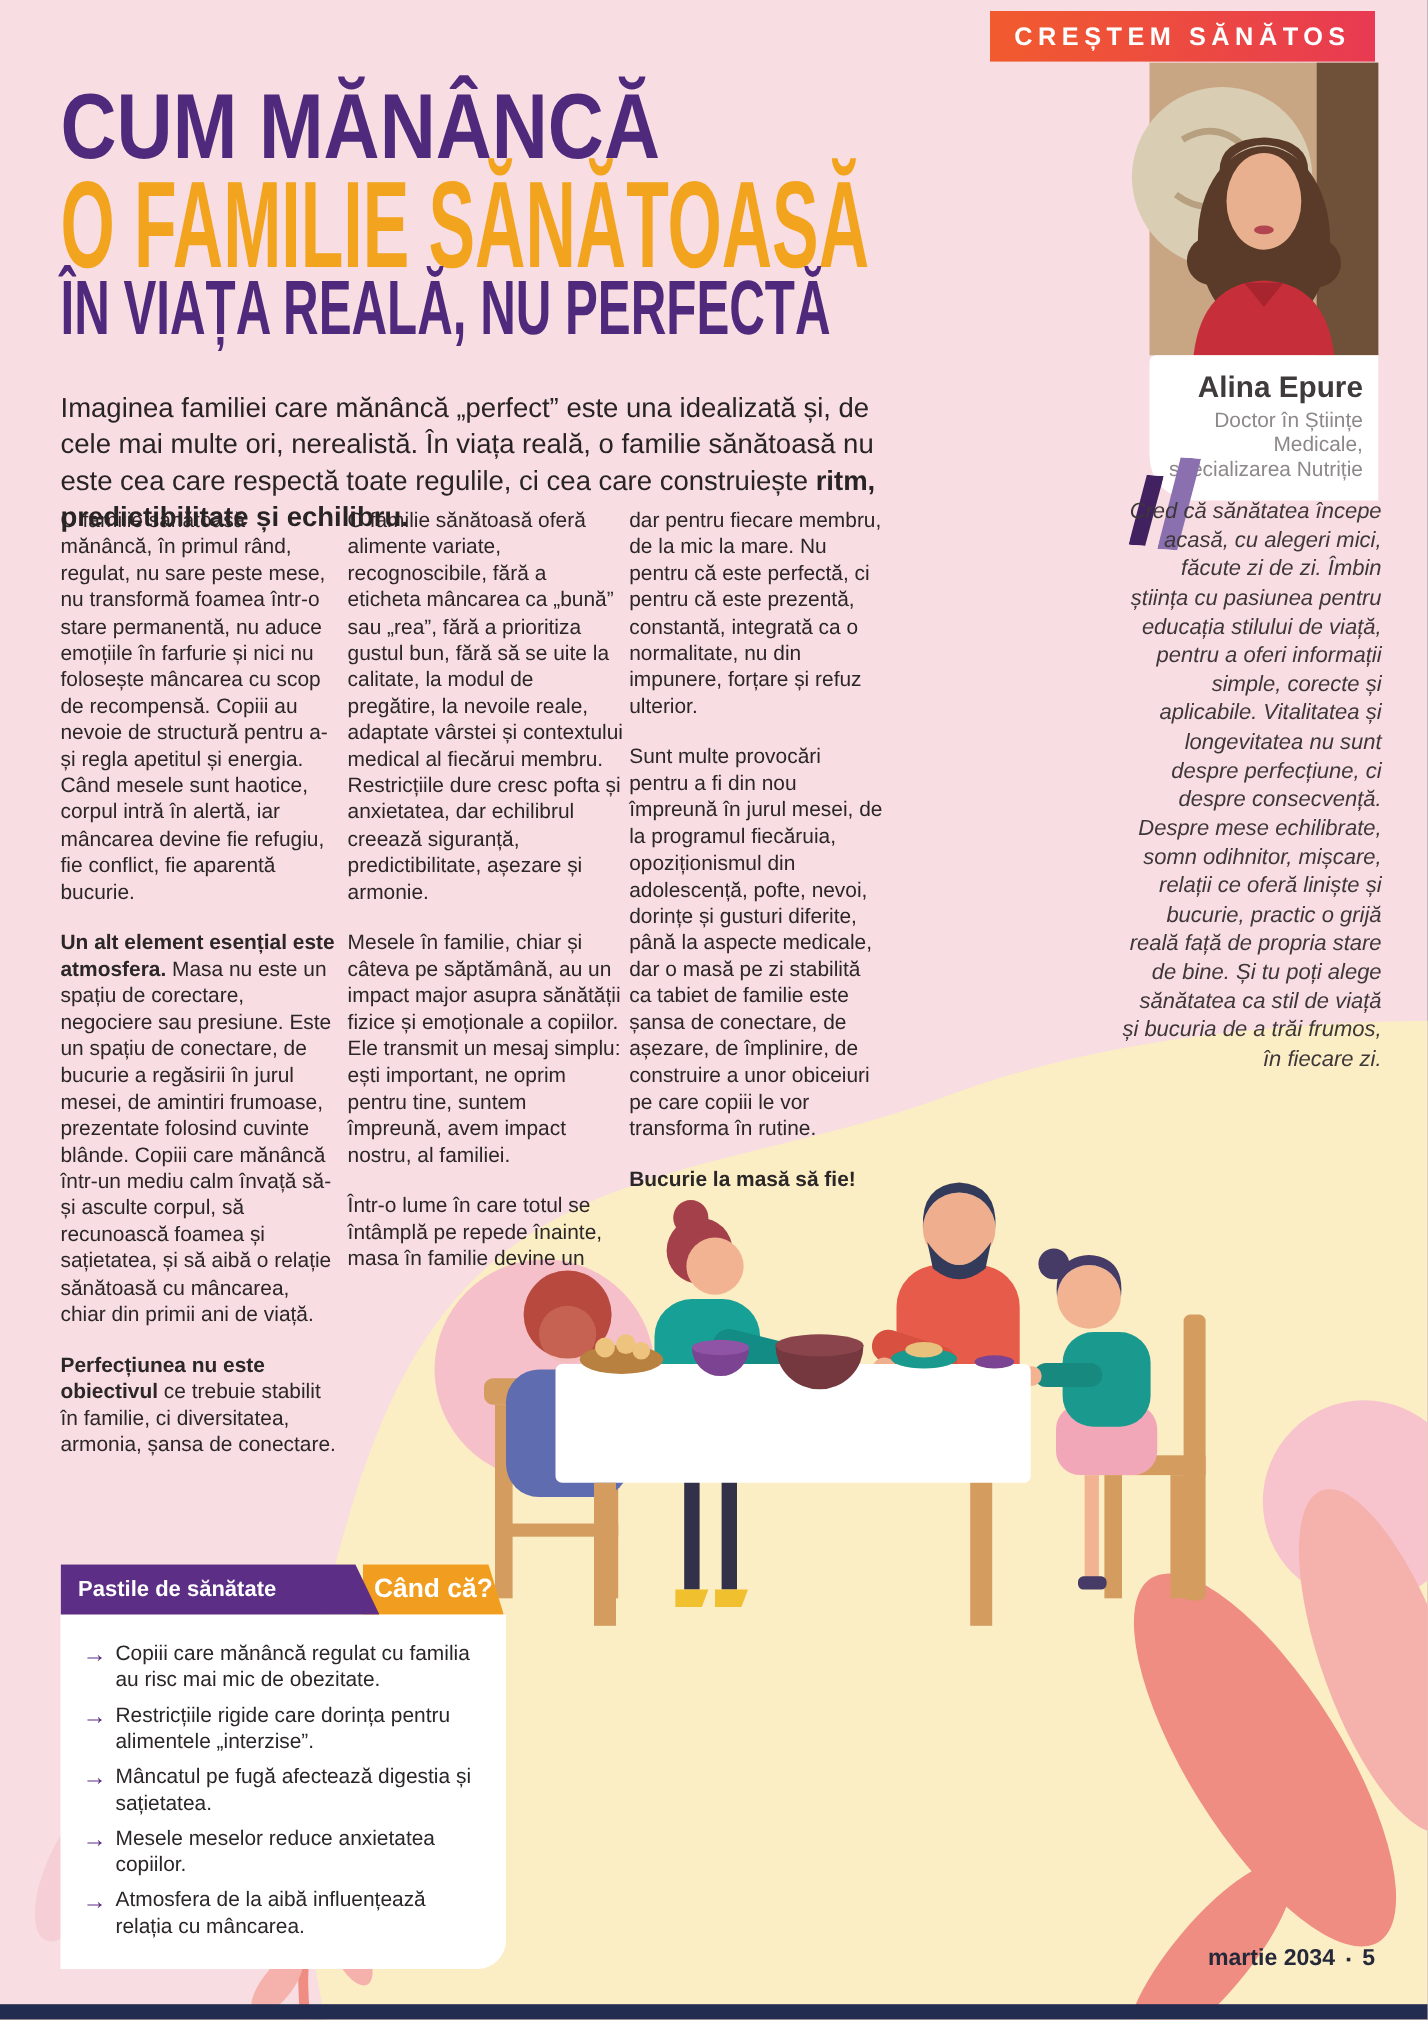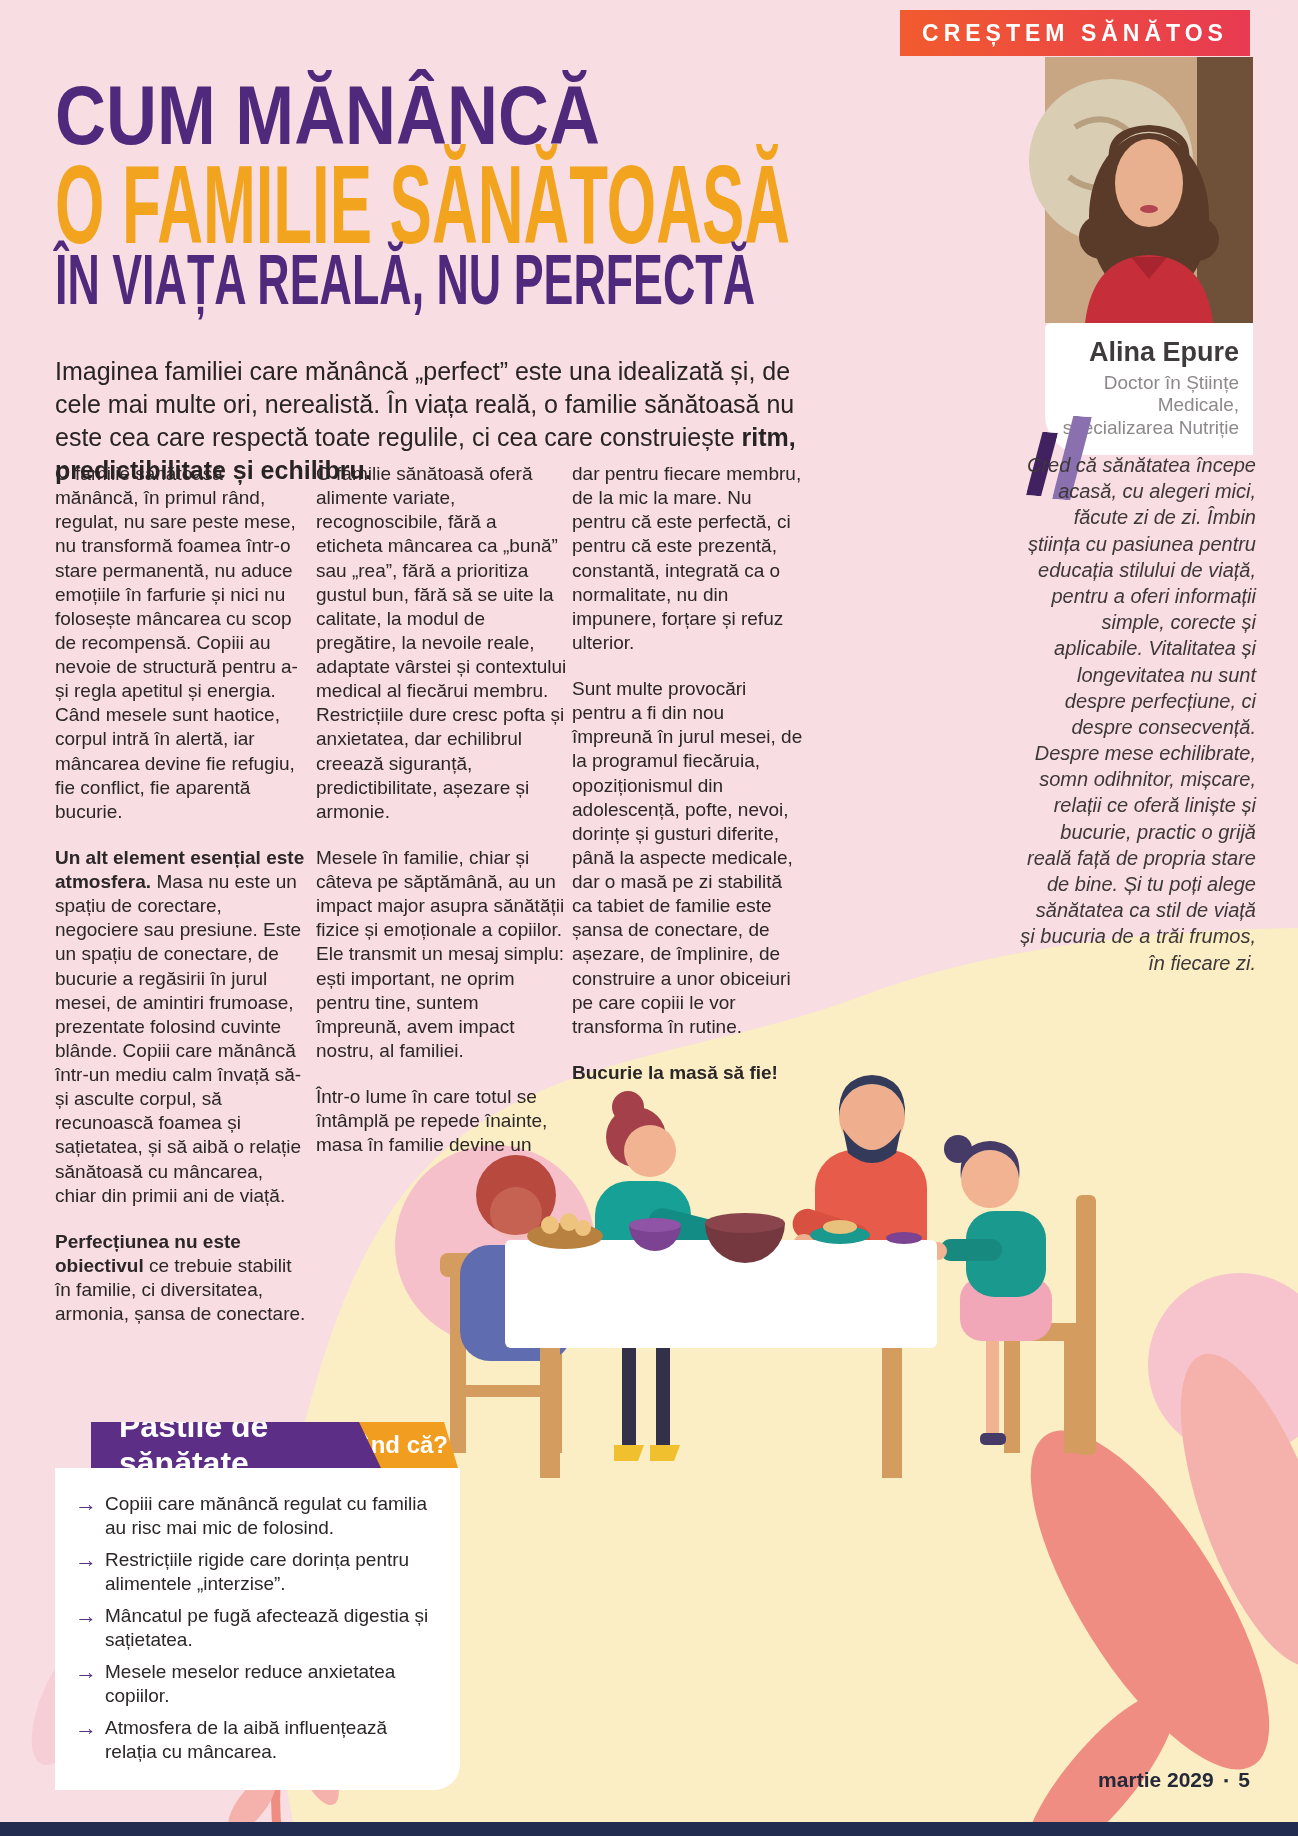--- a/index.html
+++ b/index.html
@@ -49,22 +49,22 @@
   .qm1{left:1032px;top:432px;width:20px;height:64px;background:#41215f;z-index:4;
        transform:skewX(-7deg) rotate(4deg);clip-path:polygon(22% 0,100% 0,76% 100%,0 100%);}
   .qm2{left:1060px;top:416px;width:24px;height:84px;background:#8a70ae;z-index:4;
        transform:skewX(-7deg) rotate(4deg);clip-path:polygon(22% 0,100% 0,76% 100%,0 100%);}
   .quote{left:1018px;top:432px;width:238px;z-index:4;text-align:right;
          font-style:italic;font-size:20px;line-height:1.31;color:#3d3739;}
 
   
   .tip-badge-primary{left:55px;top:1422px;width:290px;height:46px;z-index:6;background:#5c2e85;
          clip-path:polygon(0 0,calc(100% - 22px) 0,100% 100%,0 100%);
-         display:flex;align-items:center;color:#fff;font-weight:bold;font-size:32px;
-         padding-left:28px;box-sizing:border-box;margin-left:36px;}
+         display:flex;align-items:center;color:#fff;font-weight:bold;font-size:20px;
+         padding-left:16px;box-sizing:border-box;}
   .tip-badge-secondary{left:330px;top:1422px;width:128px;height:46px;z-index:5;background:#f19d1f;
          clip-path:polygon(0 0,calc(100% - 14px) 0,100% 100%,0 100%);
          display:flex;align-items:center;justify-content:center;color:#fff;font-weight:bold;font-size:24px;}
   .tips-box{left:55px;top:1468px;width:405px;z-index:5;background:#fff;
             border-radius:0 0 26px 0;padding:24px 16px 18px 20px;box-sizing:border-box;}
   .tip{display:grid;grid-template-columns:30px 1fr;margin-bottom:9px;}
   .tip-arrow{color:#5c2e85;font-weight:bold;font-size:22px;line-height:1.1;}
   .tip-text{font-size:19px;line-height:1.24;color:#2b2628;}
 
   
@@ -235,21 +235,21 @@
   <div class="abs tip-badge-secondary">
     <span>Când că?</span>
   </div>
   <div class="abs tip-badge-primary">
     <span>Pastile de sănătate</span>
   </div>
   <div class="abs tips-box">
 
       <div class="tip">
         <span class="tip-arrow">→</span>
-        <span class="tip-text">Copiii care mănâncă regulat cu familia au risc mai mic de folosind.</span>
+        <span class="tip-text">Copiii care mănâncă regulat cu familia au risc mai mic de obezitate.</span>
       </div>
 
       <div class="tip">
         <span class="tip-arrow">→</span>
         <span class="tip-text">Restricțiile rigide care dorința pentru alimentele „interzise”.</span>
       </div>
 
       <div class="tip">
         <span class="tip-arrow">→</span>
         <span class="tip-text">Mâncatul pe fugă afectează digestia și sațietatea.</span>
@@ -260,19 +260,19 @@
         <span class="tip-text">Mesele meselor reduce anxietatea copiilor.</span>
       </div>
 
       <div class="tip">
         <span class="tip-arrow">→</span>
         <span class="tip-text">Atmosfera de la aibă influențează relația cu mâncarea.</span>
       </div>
     </div>
 
   <div class="abs footer">
-    <span>martie 2029</span>
+    <span>martie 2034</span>
     <span class="sep">▪</span>
     <span>5</span>
   </div>
   <div class="abs bottom-bar"></div>
 
 </div>
 
 </body></html>

